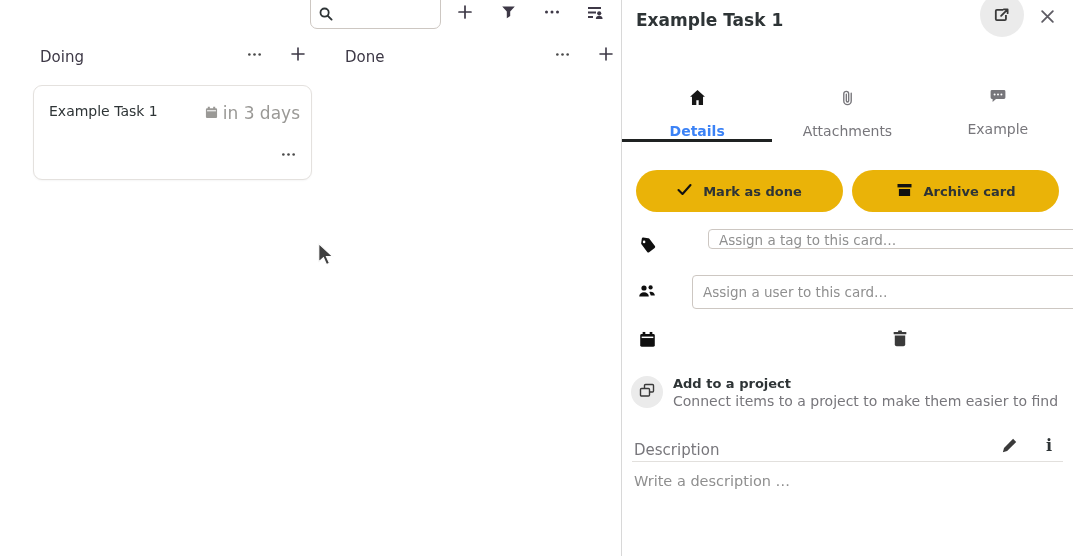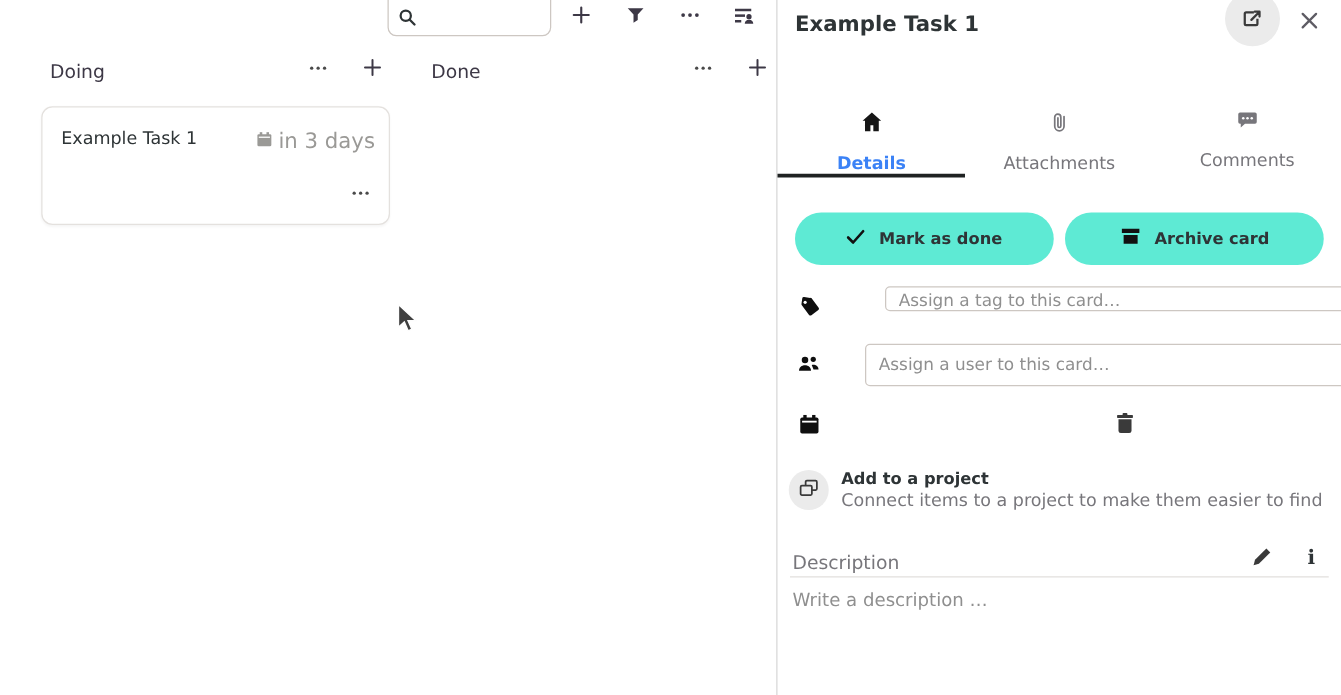--- a/index.html
+++ b/index.html
@@ -30,21 +30,21 @@
     display:flex;align-items:flex-end;justify-content:center;}
   .close-btn{left:1036px;top:7px;width:22px;height:22px;display:flex;align-items:center;
     justify-content:center;color:#5e5c64;}
   .tabs{left:622px;top:84px;width:451px;height:58px;display:flex;}
   .tab{width:33.333%;position:relative;display:flex;flex-direction:column;align-items:center;
     justify-content:flex-start;padding-top:5px;box-sizing:border-box;color:#77767b;}
   .tab .tab-label{margin-top:13px;font-size:14px;}
   .tab.active{color:#3b82f6;}
   .tab.active .tab-label{font-weight:bold;}
   .tab-underline{position:absolute;left:0;bottom:0;width:100%;height:3px;background:#1f2222;}
-  .pill-btn{top:170px;height:42px;border-radius:21px;background:#5eead4;display:flex;
+  .pill-btn{top:170px;height:42px;border-radius:21px;background:#eab308;display:flex;
     align-items:center;justify-content:center;gap:11px;font-size:13px;font-weight:bold;color:#2e3436;}
   .field-icon{width:18px;height:18px;color:#0f0f0f;}
   .entry{border:1px solid #cdc7c2;border-radius:4px;background:#fff;box-sizing:border-box;}
   .entry input{border:0;outline:none;background:transparent;width:100%;height:100%;
     padding:0 10px;box-sizing:border-box;font:13.5px "DejaVu Sans",sans-serif;color:#2e3436;}
   .entry input::placeholder{color:#8f8f8f;opacity:1;}
   .date-field{left:668px;top:323px;width:209px;height:34px;display:flex;align-items:center;}
   .date-field span{margin-left:10px;font-size:13px;color:#2e3436;flex:1;}
   .date-cal{margin-right:9px;color:#5e5c64;display:flex;}
   .proj-circle{left:631px;top:376px;width:32px;height:32px;border-radius:50%;background:#ebebeb;
@@ -212,21 +212,21 @@
     </div>
     <div class="tab">
       <span>
         <svg width="16" height="15" viewBox="0 0 16 15">
           <path d="M2 1h12a1.4 1.4 0 0 1 1.4 1.4v6.2A1.4 1.4 0 0 1 14 10H6l-3.4 3V10H2A1.4 1.4 0 0 1 .6 8.6V2.4A1.4 1.4 0 0 1 2 1z" fill="#77767b"></path>
           <circle cx="4.6" cy="5.5" r="1" fill="#fff"></circle>
             <circle cx="8" cy="5.5" r="1" fill="#fff"></circle>
             <circle cx="11.4" cy="5.5" r="1" fill="#fff"></circle>
         </svg>
       </span>
-      <span class="tab-label">Comments</span>
+      <span class="tab-label">Example</span>
     </div>
   </div>
 
   <div class="abs pill-btn" style="left:636px;width:207px;">
     <span>
       <svg width="15" height="13" viewBox="0 0 15 13">
           <path d="M1.5 7l4 4L13.5 2" fill="none" stroke="#111" stroke-width="2.1" stroke-linecap="round" stroke-linejoin="round"></path>
         </svg>
     </span>
     <span>Mark as done</span>

